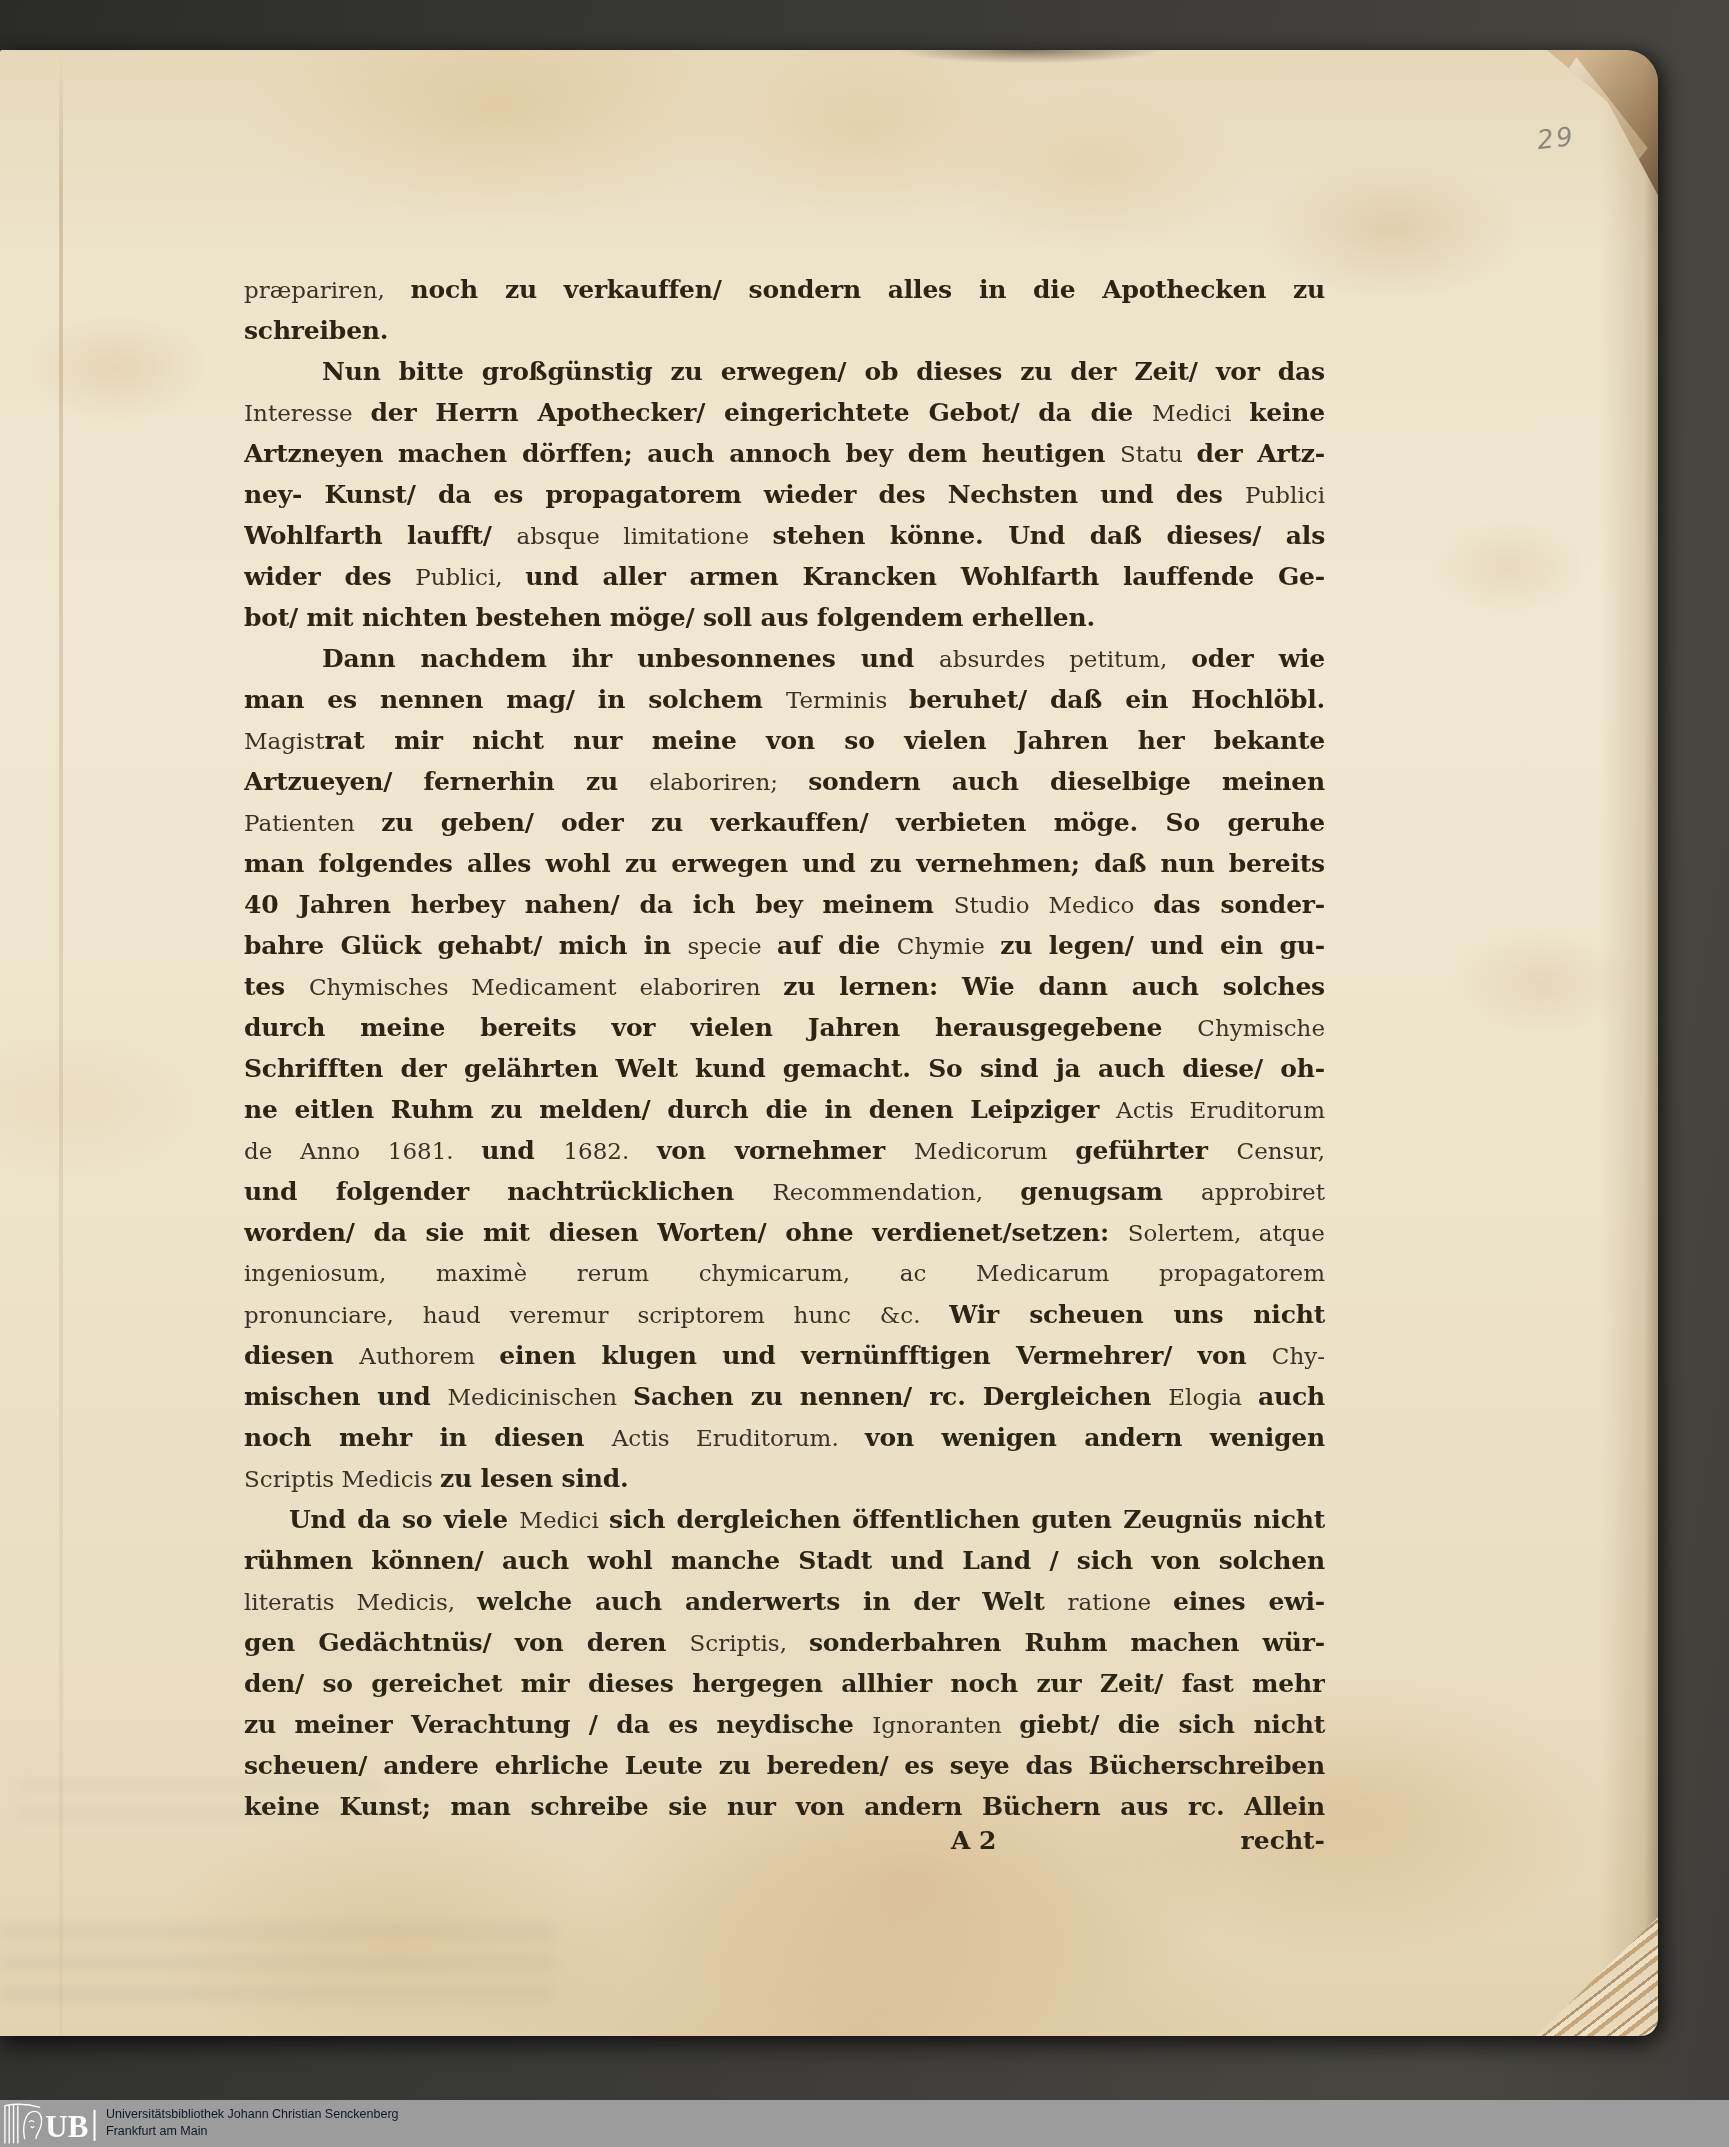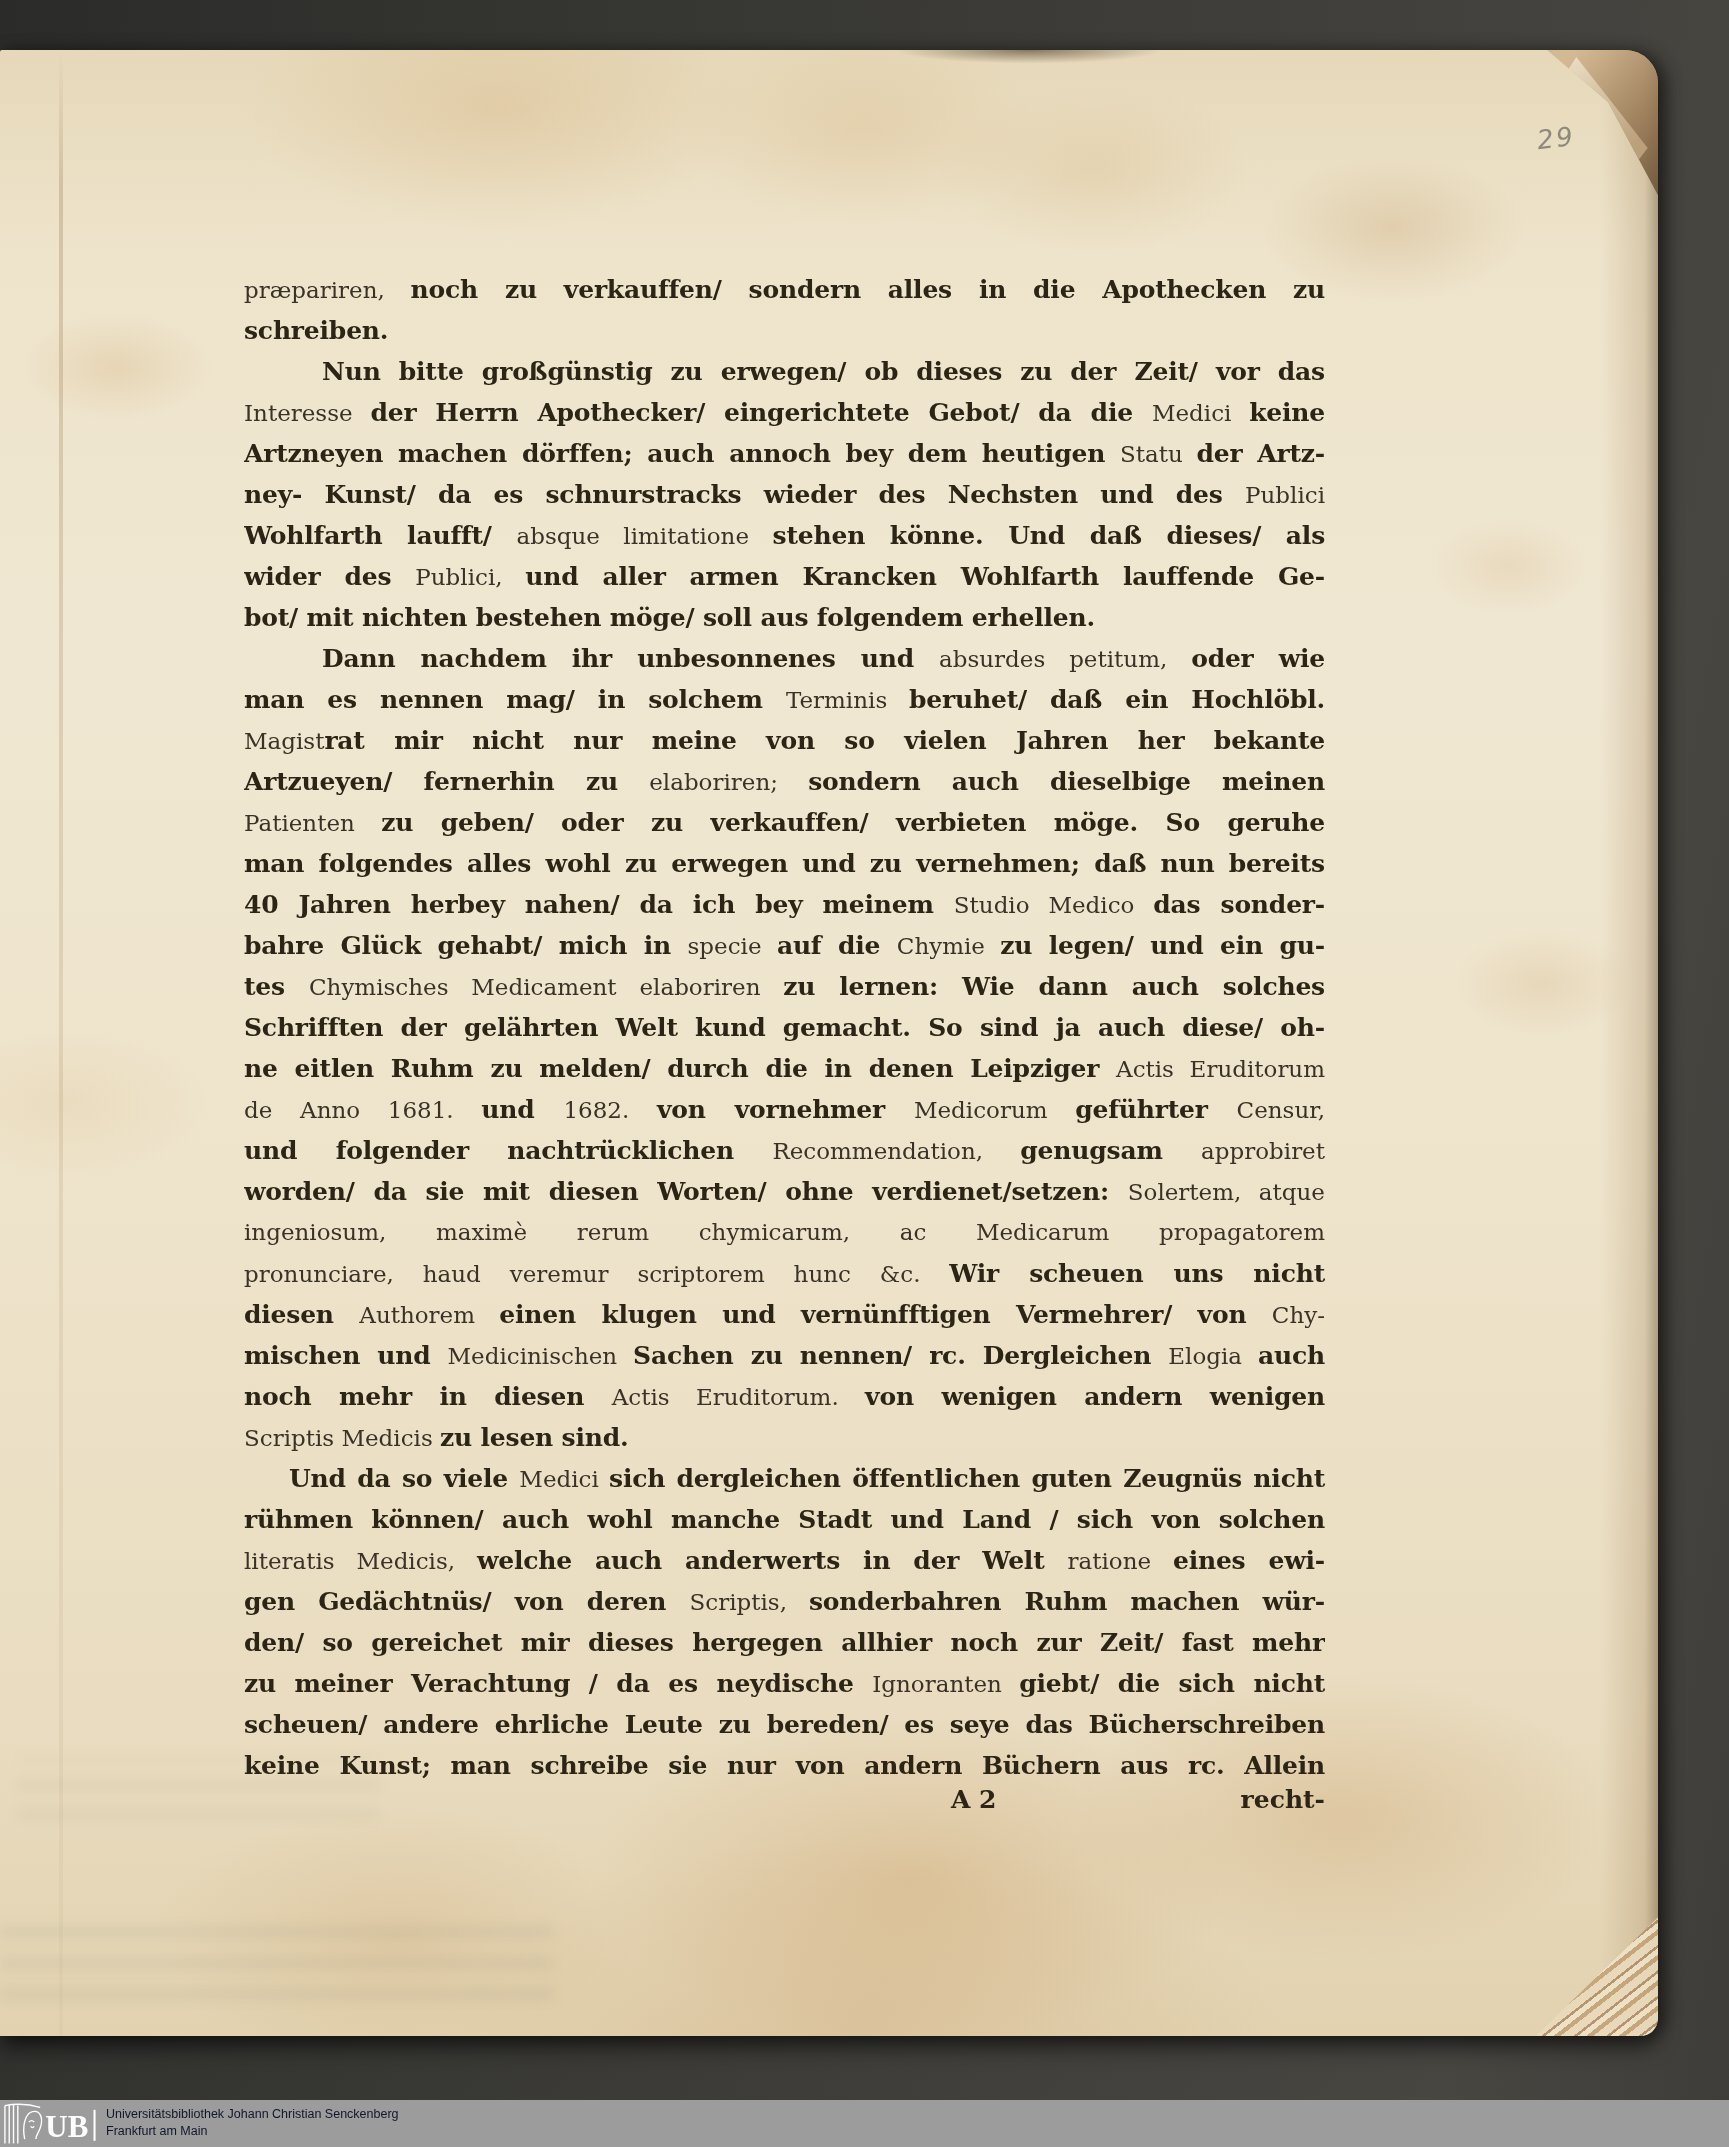--- a/index.html
+++ b/index.html
@@ -117,33 +117,34 @@
     <div class="bleed-b"></div>
 
     <div class="pencil-number">29</div>
 
     <div class="textblock">
         <div class="line j"><span class="a">præpariren, </span><span class="f">noch zu verkauffen/ sondern alles in die Apothecken zu</span></div>
         <div class="line"><span class="f">schreiben.</span></div>
         <div class="line j ind-l"><span class="f">Nun bitte großgünstig zu erwegen/ ob dieses zu der Zeit/ vor das</span></div>
         <div class="line j"><span class="a">Interesse </span><span class="f">der Herrn Apothecker/ eingerichtete Gebot/ da die </span><span class="a">Medici </span><span class="f">keine</span></div>
         <div class="line j"><span class="f">Artzneyen machen dörffen; auch annoch bey dem heutigen </span><span class="a">Statu </span><span class="f">der Artz-</span></div>
-        <div class="line j"><span class="f">ney- Kunst/ da es schnurstracks wieder des Nechsten und des </span><span class="a">Publici</span></div>
+        <div class="line j"><span class="f">ney- Kunst/ da es propagatorem wieder des Nechsten und des </span><span class="a">Publici</span></div>
         <div class="line j"><span class="f">Wohlfarth laufft/ </span><span class="a">absque limitatione </span><span class="f">stehen könne. Und daß dieses/ als</span></div>
         <div class="line j"><span class="f">wider des </span><span class="a">Publici, </span><span class="f">und aller armen Krancken Wohlfarth lauffende Ge-</span></div>
         <div class="line"><span class="f">bot/ mit nichten bestehen möge/ soll aus folgendem erhellen.</span></div>
         <div class="line j ind-l"><span class="f">Dann nachdem ihr unbesonnenes und </span><span class="a">absurdes petitum, </span><span class="f">oder wie</span></div>
         <div class="line j"><span class="f">man es nennen mag/ in solchem </span><span class="a">Terminis </span><span class="f">beruhet/ daß ein Hochlöbl.</span></div>
         <div class="line j"><span class="a">Magist</span><span class="f">rat mir nicht nur meine von so vielen Jahren her bekante</span></div>
         <div class="line j"><span class="f">Artzueyen/ fernerhin zu </span><span class="a">elaboriren; </span><span class="f">sondern auch dieselbige meinen</span></div>
         <div class="line j"><span class="a">Patienten </span><span class="f">zu geben/ oder zu verkauffen/ verbieten möge. So geruhe</span></div>
         <div class="line j"><span class="f">man folgendes alles wohl zu erwegen und zu vernehmen; daß nun bereits</span></div>
         <div class="line j"><span class="f">40 Jahren herbey nahen/ da ich bey meinem </span><span class="a">Studio Medico </span><span class="f">das sonder-</span></div>
         <div class="line j"><span class="f">bahre Glück gehabt/ mich in </span><span class="a">specie </span><span class="f">auf die </span><span class="a">Chymie </span><span class="f">zu legen/ und ein gu-</span></div>
         <div class="line j"><span class="f">tes </span><span class="a">Chymisches Medicament elaboriren </span><span class="f">zu lernen: Wie dann auch solches</span></div>
+        <div class="line j"><span class="f">durch meine bereits vor vielen Jahren herausgegebene </span><span class="a">Chymische</span></div>
         <div class="line j"><span class="f">Schrifften der gelährten Welt kund gemacht. So sind ja auch diese/ oh-</span></div>
         <div class="line j"><span class="f">ne eitlen Ruhm zu melden/ durch die in denen Leipziger </span><span class="a">Actis Eruditorum</span></div>
         <div class="line j"><span class="a">de Anno 1681. </span><span class="f">und </span><span class="a">1682. </span><span class="f">von vornehmer </span><span class="a">Medicorum </span><span class="f">geführter </span><span class="a">Censur,</span></div>
         <div class="line j"><span class="f">und folgender nachtrücklichen </span><span class="a">Recommendation, </span><span class="f">genugsam </span><span class="a">approbiret</span></div>
         <div class="line j"><span class="f">worden/ da sie mit diesen Worten/ ohne verdienet/setzen: </span><span class="a">Solertem, atque</span></div>
         <div class="line j"><span class="a">ingeniosum, maximè rerum chymicarum, ac Medicarum propagatorem</span></div>
         <div class="line j"><span class="a">pronunciare, haud veremur scriptorem hunc &amp;c. </span><span class="f">Wir scheuen uns nicht</span></div>
         <div class="line j"><span class="f">diesen </span><span class="a">Authorem </span><span class="f">einen klugen und vernünfftigen Vermehrer/ von </span><span class="a">Chy-</span></div>
         <div class="line j"><span class="f">mischen und </span><span class="a">Medicinischen </span><span class="f">Sachen zu nennen/ rc. Dergleichen </span><span class="a">Elogia </span><span class="f">auch</span></div>
         <div class="line j"><span class="f">noch mehr in diesen </span><span class="a">Actis Eruditorum. </span><span class="f">von wenigen andern wenigen</span></div>

